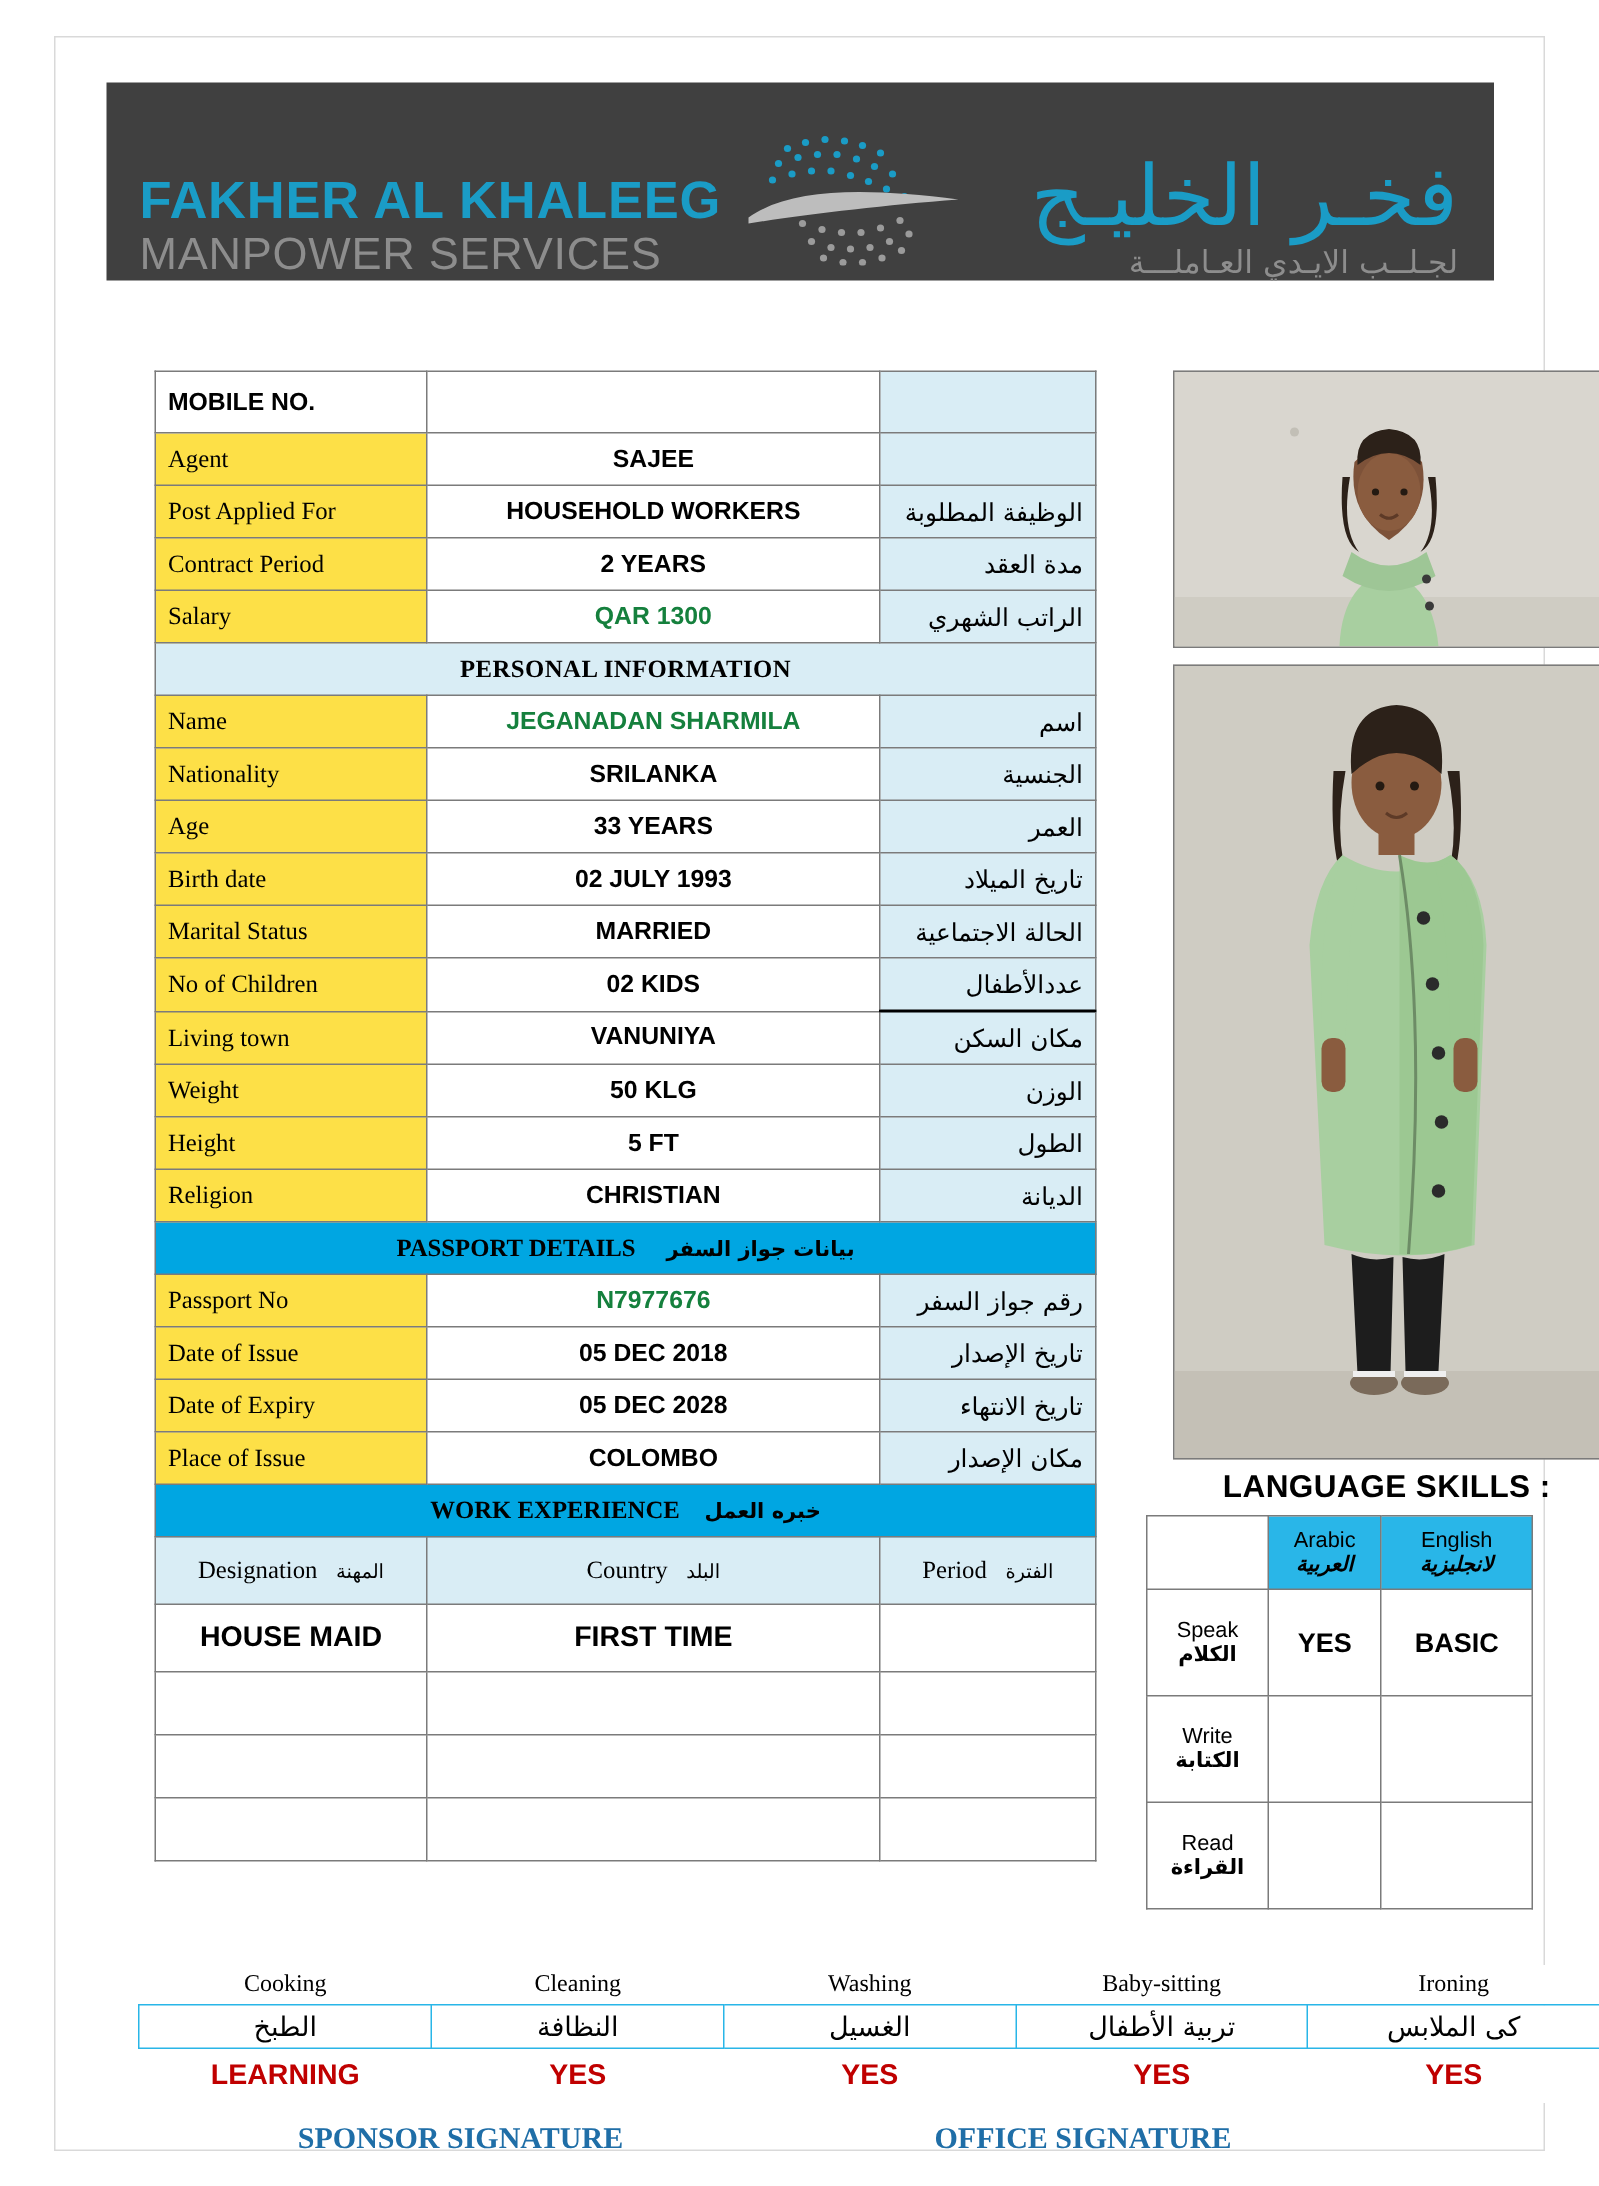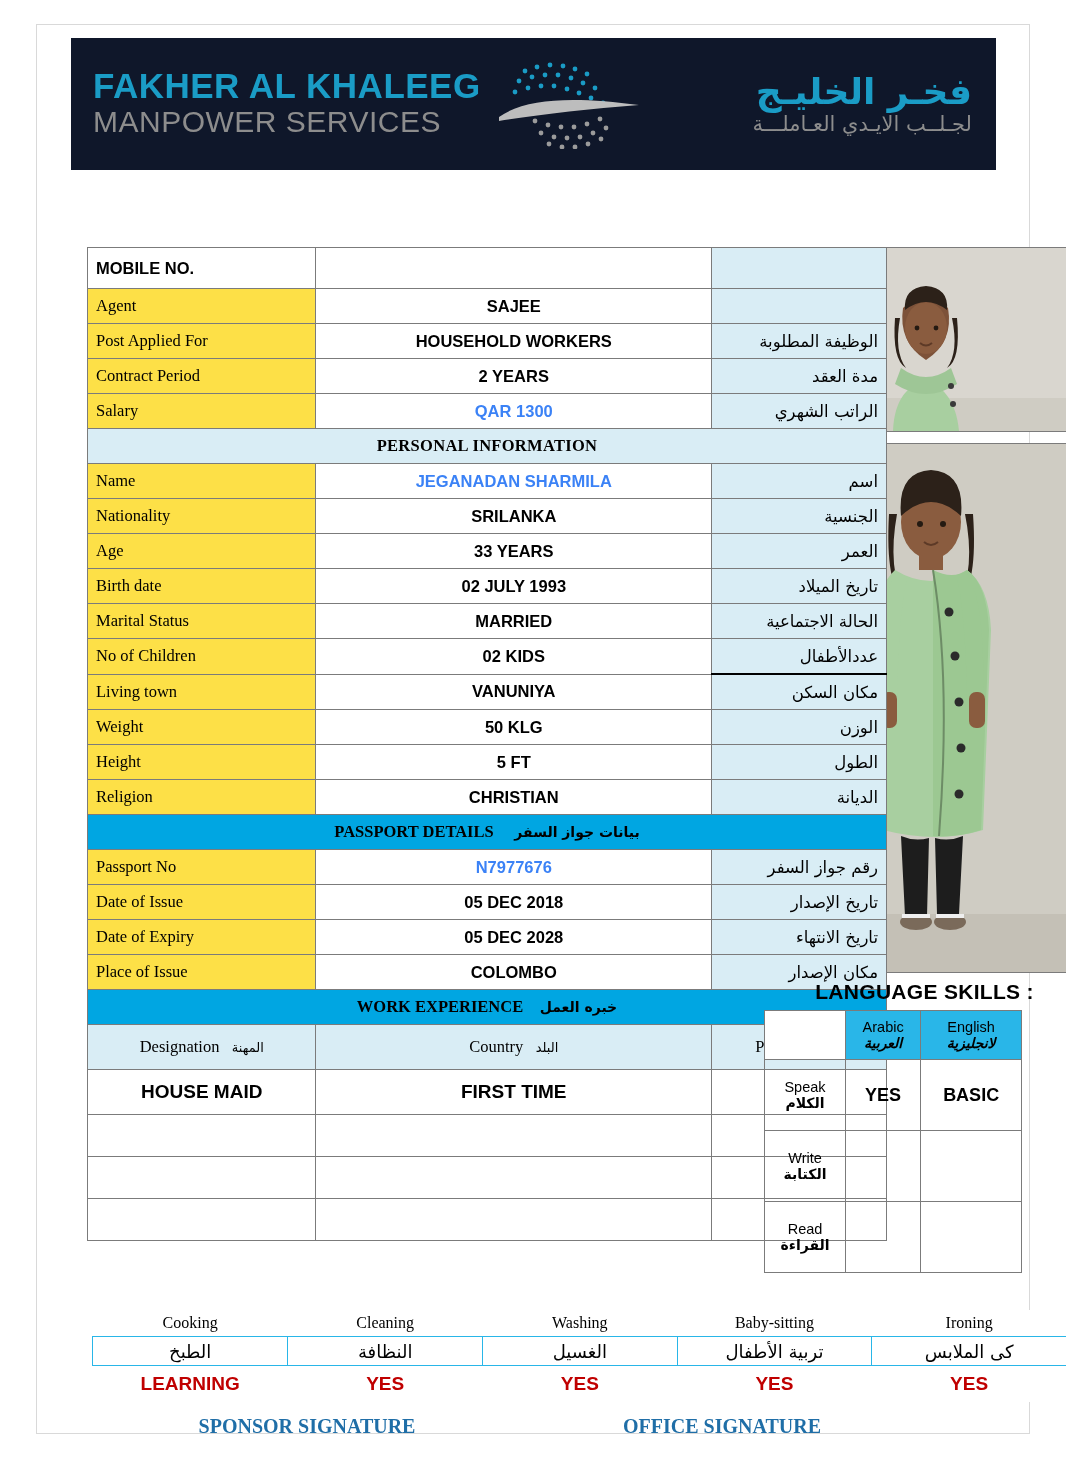--- a/index.html
+++ b/index.html
@@ -1,37 +1,37 @@
 <!DOCTYPE html>
 <html><head>
 <meta charset="utf-8">
 <style>
   html,body{margin:0;padding:0;background:#ffffff;}
   body{font-family:"Liberation Serif", serif;}
   .page{position:relative;width:1066px;height:1457px;background:#fff;box-sizing:border-box;}
   .sheet{position:absolute;left:36px;top:24px;width:994px;height:1410px;border:1px solid #d9d9d9;background:#fff;box-sizing:border-box;}
 
   
-  .logo-band{position:absolute;left:34px;top:13px;width:925px;height:132px;background:#0f172a;display:flex;align-items:center;box-sizing:border-box;}
+  .logo-band{position:absolute;left:34px;top:30px;width:925px;height:132px;background:#404040;display:flex;align-items:flex-end;box-sizing:border-box;}
   .logo-left{width:420px;padding-left:22px;box-sizing:border-box;}
   .logo-left .l1{font-family:"Liberation Sans",sans-serif;font-weight:bold;font-size:35px;letter-spacing:0.5px;color:#1a9cc6;line-height:1.05;}
   .logo-left .l2{font-family:"Liberation Sans",sans-serif;font-size:30px;letter-spacing:0.5px;color:#8d8d8d;line-height:1.15;}
   .logo-mid{width:160px;height:110px;position:relative;}
   .logo-mid .dots{position:absolute;left:14px;top:10px;width:130px;height:90px;}
   .logo-mid .swoosh{position:absolute;left:6px;top:46px;width:144px;height:30px;}
   .logo-right{flex:1;text-align:right;padding-right:24px;box-sizing:border-box;}
-  .logo-right .a1{font-family:"DejaVu Sans",sans-serif;font-weight:bold;font-size:36px;color:#1a9cc6;line-height:1.1;direction:rtl;}
+  .logo-right .a1{font-family:"DejaVu Sans",sans-serif;font-weight:normal;font-size:56px;color:#1a9cc6;line-height:1.1;direction:rtl;}
   .logo-right .a2{font-family:"DejaVu Sans",sans-serif;font-size:21px;color:#8d8d8d;letter-spacing:2px;direction:rtl;}
 
   
-  .info{position:absolute;left:50px;top:222px;width:800px;border-collapse:collapse;}
+  .info{position:absolute;left:66px;top:222px;width:628px;border-collapse:collapse;}
   .info td{border:1px solid #7b7b7b;height:28px;padding:3px 8px;font-size:16.5px;vertical-align:middle;}
   .lbl{width:192px;background:#fde047;font-family:"Liberation Serif",serif;font-size:16.5px;color:#000;}
   .val{width:345px;background:#fff;text-align:center;font-family:"Liberation Sans",sans-serif;font-weight:bold;font-size:17px;}
-  .val.red{color:#3b82f6;}
+  .val.red{color:#15803d;}
   .ar{width:143px;background:#d9edf5;text-align:right;font-family:"DejaVu Sans",sans-serif;font-size:14px;direction:rtl;}
   .mobile-row td{height:34px;}
   .mobile-lbl{background:#fff;font-family:"Liberation Sans",sans-serif;font-weight:bold;font-size:19px;}
   .mobile-val{background:#fff;}
   .mobile-blank{background:#d9edf5;}
   .section{background:#d9edf5;text-align:center;font-weight:bold;font-family:"Liberation Serif",serif;font-size:16.5px;letter-spacing:0.3px;}
   .section-blue{background:#00a6e2;color:#000;text-align:center;font-weight:bold;font-size:16.5px;font-family:"Liberation Serif",serif;}
   .section-blue .arb{font-family:"DejaVu Sans",sans-serif;font-size:14px;}
   .underline-cell{border-bottom:2px solid #000 !important;}
 

